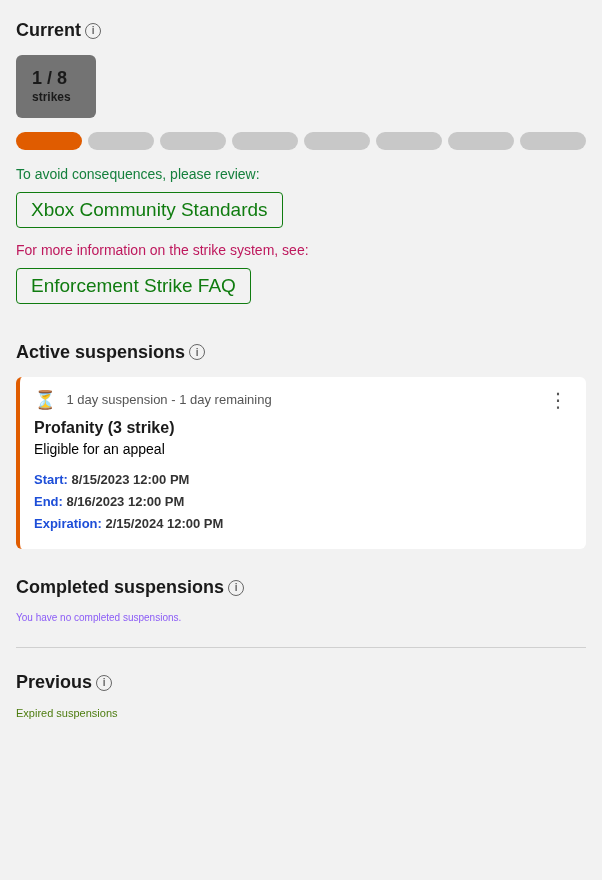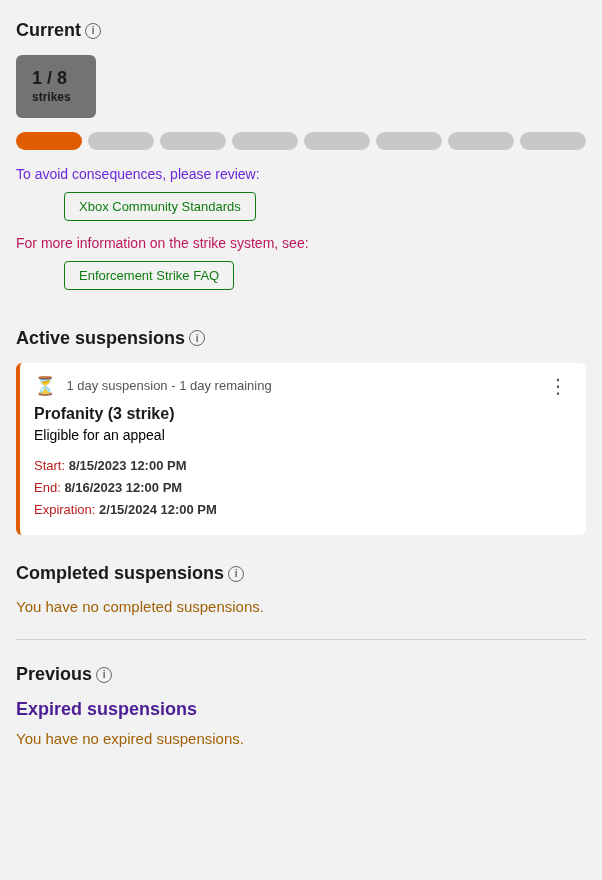--- a/index.html
+++ b/index.html
@@ -65,37 +65,36 @@
     .strike-segment.active {
       background: #e05c00;
     }
 
     .strike-segment.inactive {
       background: #c8c8c8;
     }
 
     .review-text {
       font-size: 14px;
-      color: #6d28d9;
+      color: #15803d;
       margin-bottom: 10px;
     }
 
     .link-button {
       display: inline-block;
       border: 1.5px solid #107c10;
       border-radius: 4px;
       padding: 6px 14px;
       color: #107c10;
-      font-size: 13px;
+      font-size: 19px;
       font-weight: 500;
       background: transparent;
       cursor: pointer;
       margin-bottom: 14px;
       text-decoration: none;
-      margin-left: 48px;
     }
 
     .more-info-text {
       font-size: 14px;
       color: #be185d;
       margin-bottom: 10px;
     }
 
     .active-suspensions-section {
       margin-top: 24px;
@@ -152,52 +151,52 @@
       margin-bottom: 12px;
     }
 
     .suspension-dates {
       font-size: 13px;
       color: #333;
       line-height: 1.7;
     }
 
     .suspension-dates .label {
-      color: #b91c1c;
-      font-weight: 400;
+      color: #1d4ed8;
+      font-weight: 700;
     }
 
     .suspension-dates .value {
       font-weight: 600;
     }
 
     .completed-section {
       margin-top: 28px;
     }
 
     .no-items-text {
-      font-size: 15px;
-      color: #a16207;
+      font-size: 10px;
+      color: #8b5cf6;
       margin-top: 10px;
     }
 
     .horizontal-divider {
       border: none;
       border-top: 1px solid #d0d0d0;
       margin: 24px 0;
     }
 
     .previous-section {
       margin-top: 0;
     }
 
     .expired-label {
-      font-size: 18px;
-      font-weight: 700;
-      color: #4c1d95;
+      font-size: 11px;
+      font-weight: 400;
+      color: #4d7c0f;
       margin-bottom: 8px;
     }
   </style>
 </head>
 <body>
 
 <div>
   <div class="section-title">
     <span>Current</span>
     <span class="info-icon">i</span>
@@ -275,14 +274,13 @@
 </div>
 
 <hr class="horizontal-divider">
 
 <div class="previous-section">
   <div class="section-title">
     <span>Previous</span>
     <span class="info-icon">i</span>
   </div>
   <div class="expired-label">Expired suspensions</div>
-  <p class="no-items-text">You have no expired suspensions.</p>
 </div>
 
 </body></html>

